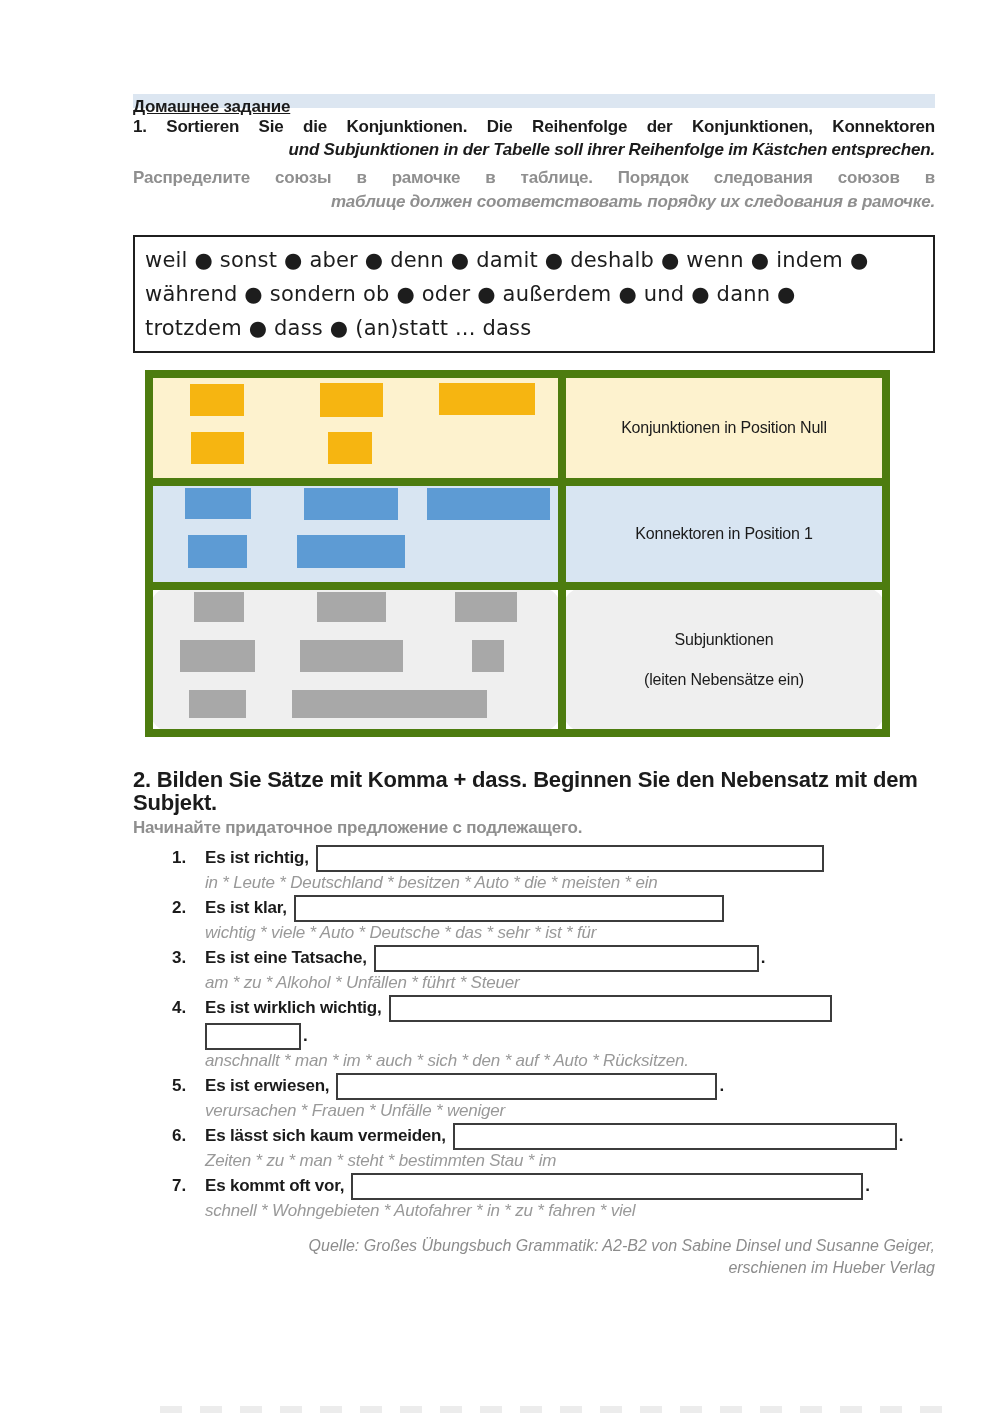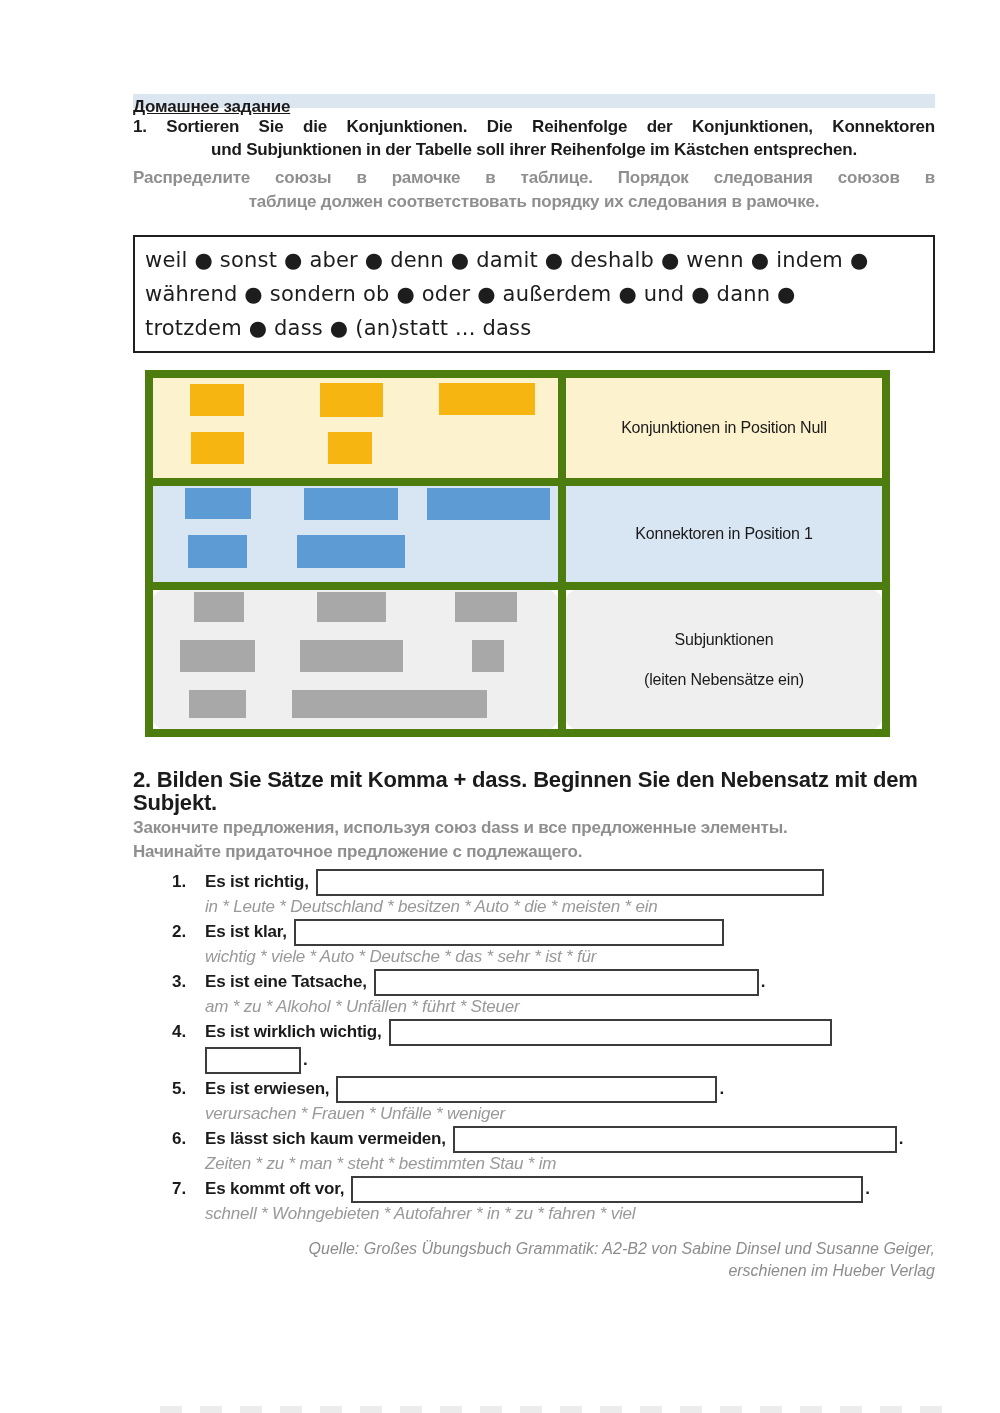--- a/index.html
+++ b/index.html
@@ -10,21 +10,21 @@
   }
   .content{position:absolute;left:133px;top:94px;width:802px;}
 
   
   .title-bar{background:var(--highlight,#dce6f1);height:14px;line-height:26px;margin-bottom:7px;}
   .title-bar .title{font-size:17px;font-weight:700;text-decoration:underline;letter-spacing:-0.2px;}
 
   
   .para{font-size:17px;font-weight:700;letter-spacing:-0.2px;}
   .para .jline{text-align:justify;text-align-last:justify;line-height:23px;}
-  .para .jlast{text-align:center;line-height:23px;}
+  .para .jlast{text-align:right;line-height:23px;font-style:italic;}
   .para.ru{color:var(--text_gray,#8f8f8f);margin-top:5px;}
   .para.ru .jline,.para.ru .jlast{line-height:24px;}
 
   
   .word-bank{
     margin-top:21px;border:2px solid #1f1f1f;padding:6px 10px;
     font-family:"DejaVu Sans",sans-serif;font-size:21px;color:#1d1d1d;
     font-weight:400;
   }
   .word-bank .wline{line-height:34px;white-space:nowrap;letter-spacing:0.2px;}
@@ -136,21 +136,20 @@
       <td class="label-cell label-two">
         <div class="l1">Subjunktionen</div>
         <div class="l2">(leiten Nebensätze ein)</div>
       </td>
     </tr>
   </tbody>
     </table>
 
   <div class="task2-head">2. Bilden Sie Sätze mit Komma + dass. Beginnen Sie den Nebensatz mit dem Subjekt.</div>
   <div class="task2-ru">
-    <div>Закончите предложения, используя союз dass и все предложенные элементы.</div>
     <div>Начинайте придаточное предложение с подлежащего.</div>
   </div>
 
   <div class="items">
 
     <div class="item">
       <div class="iline">
         <span class="inum">1.</span>
         <span class="iprompt">Es ist richtig,</span>
         <input class="blank" style="width: 496px;" type="text" value="">
@@ -182,20 +181,21 @@
     <div class="item">
       <div class="iline">
         <span class="inum">4.</span>
         <span class="iprompt">Es ist wirklich wichtig,</span>
         <input class="blank" style="width: 431px;" type="text" value="">
       </div>
       <div class="iline cont">
         <input class="blank" style="width: 84px;" type="text" value="">
         <span class="isuffix">.</span>
       </div>
+      <div class="ihint">anschnallt * man * im * auch * sich * den * auf * Auto * Rücksitzen.</div>
     </div>
 
     <div class="item">
       <div class="iline">
         <span class="inum">5.</span>
         <span class="iprompt">Es ist erwiesen,</span>
         <input class="blank" style="width: 369px;" type="text" value="">
         <span class="isuffix">.</span>
       </div>
       <div class="ihint">verursachen * Frauen * Unfälle * weniger</div>

